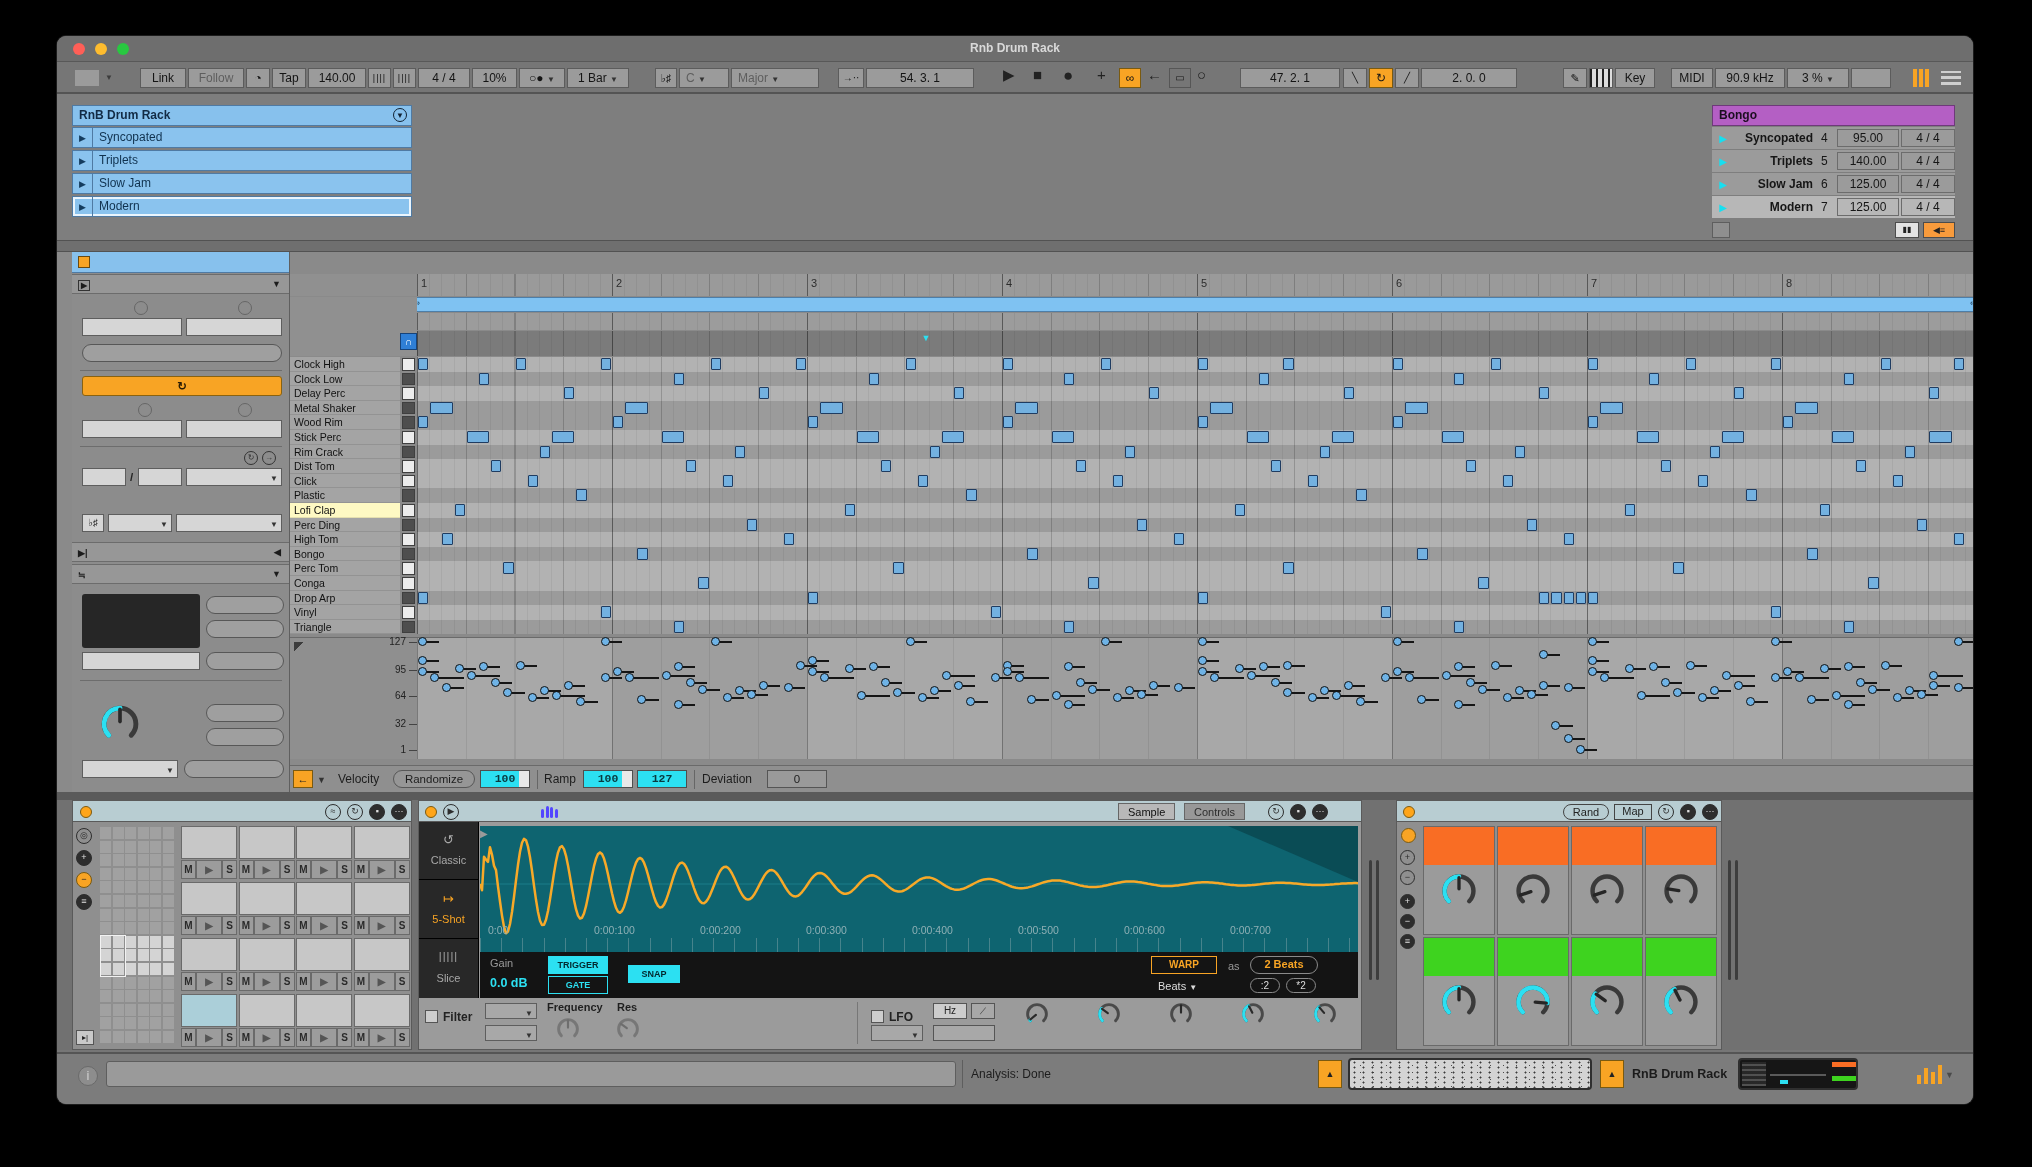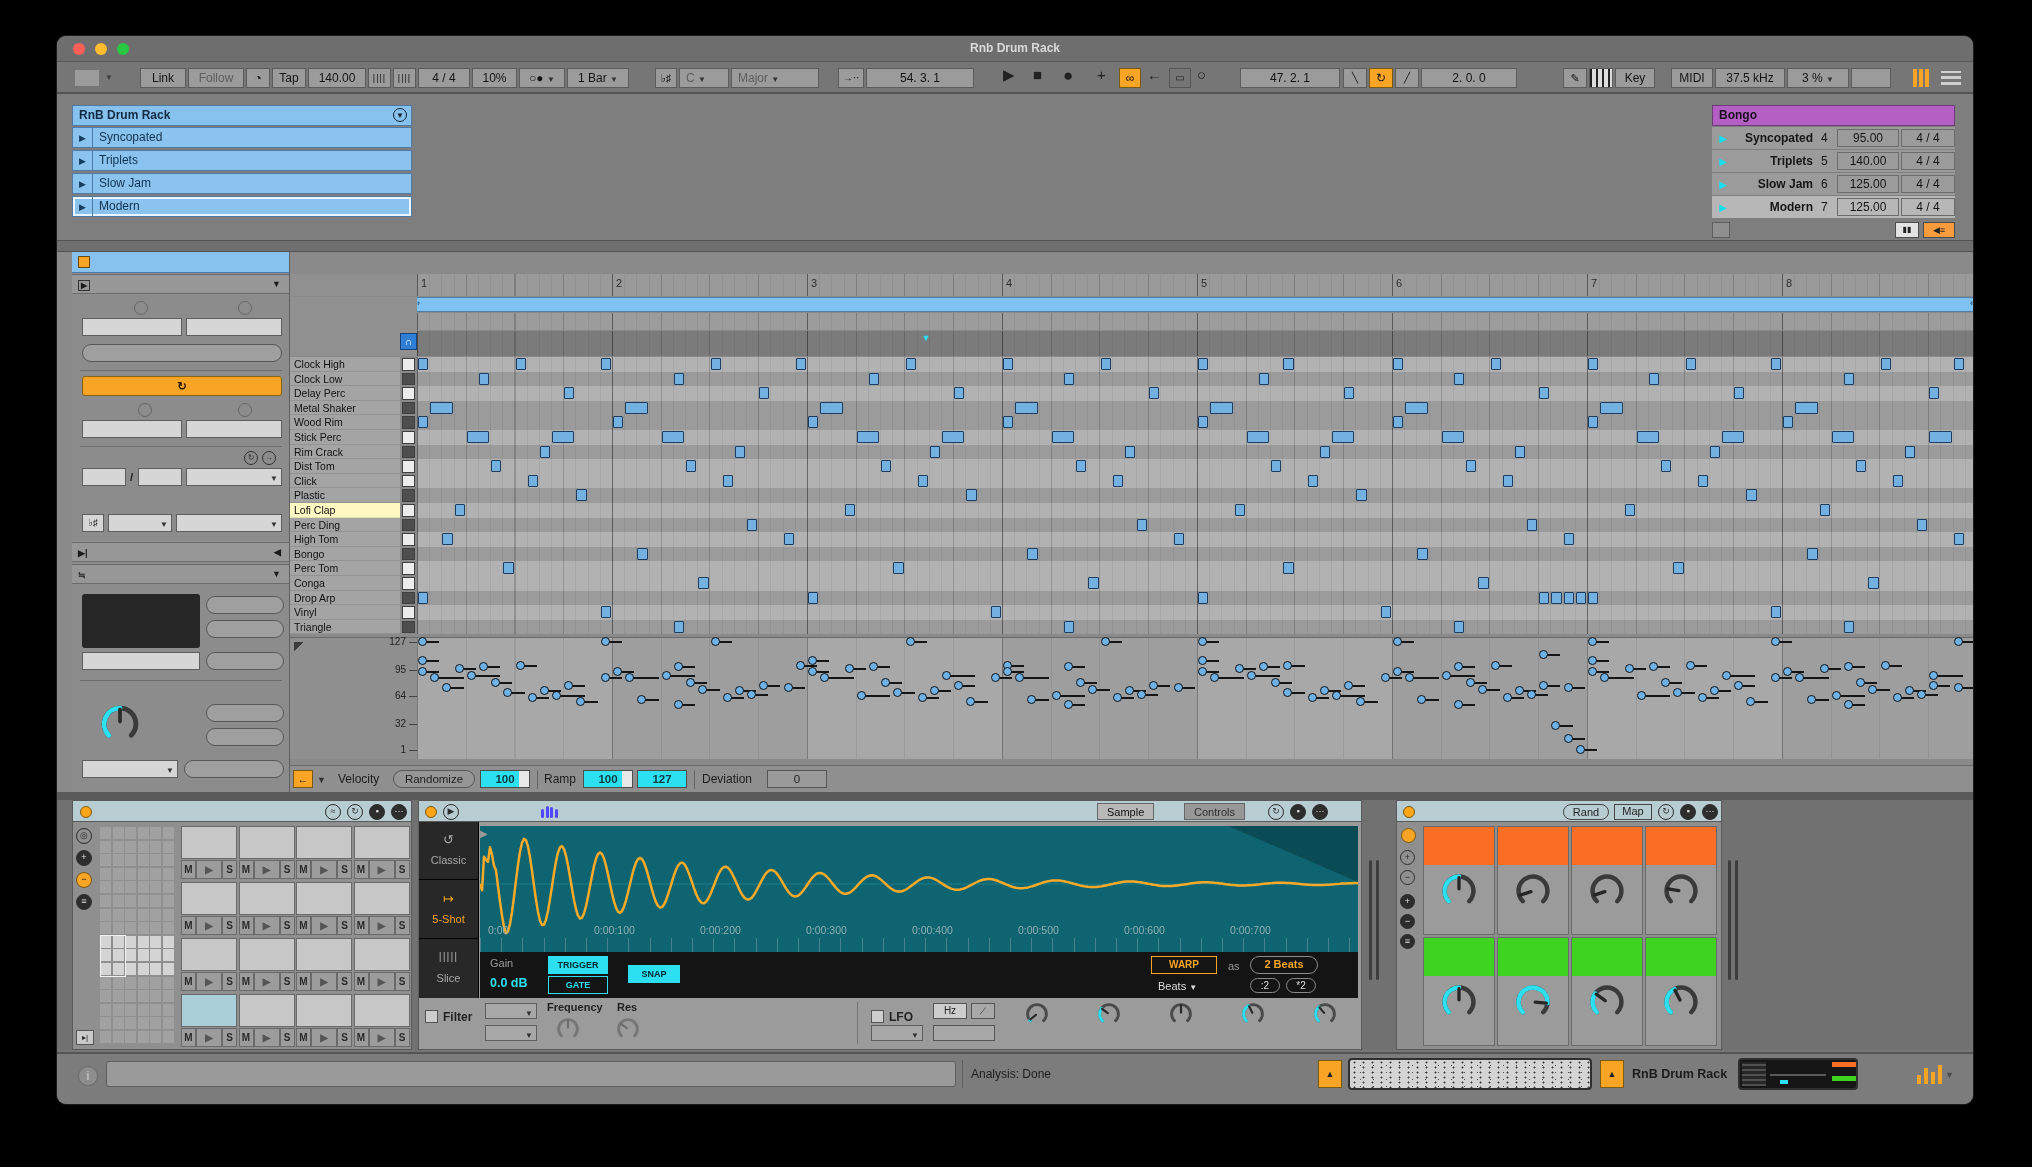--- a/index.html
+++ b/index.html
@@ -33,21 +33,21 @@
   .tab{position:absolute;top:2px;height:17px;line-height:16px;padding:0 9px;background:#989898;border:1px solid #666;font-size:11px;color:#2e2e2e;}
   .tab.on{background:#b8b8b8;color:#111;}
   .rowname{position:absolute;left:0;width:110px;font-size:10.5px;color:#111;padding-left:4px;overflow:hidden;white-space:nowrap;border-bottom:1px solid rgba(0,0,0,.10);}
   .gridbg{background-image:
     repeating-linear-gradient(90deg,rgba(0,0,0,.30) 0 1px,transparent 1px 195px),
     repeating-linear-gradient(90deg,rgba(0,0,0,.13) 0 1px,transparent 1px 48.75px),
     repeating-linear-gradient(90deg,rgba(0,0,0,.06) 0 1px,transparent 1px 12.1875px);}
   .note{position:absolute;height:12px;background:#73b1e0;border:1px solid #1f3c61;border-radius:1px;}
   .lolli{position:absolute;width:9px;height:9px;border-radius:50%;background:#6fb3e6;border:1.5px solid #101010;}
   .ltail{position:absolute;height:2px;background:#151515;}
-  .cyanfield{position:absolute;height:18px;border:1px solid #4e4e4e;background:linear-gradient(90deg,#2ce0f2 0 80%,#e8e8e8 80%);font-size:11.5px;font-weight:bold;color:#083a40;text-align:center;line-height:16px;}
+  .cyanfield{position:absolute;height:18px;border:1px solid #4e4e4e;background:linear-gradient(90deg,#2ce0f2 0 80%,#e8e8e8 80%);font-size:11.5px;font-weight:bold;color:#083a40;text-align:center;line-height:16px;font-family:Liberation Mono, monospace;}
   
   #devices{position:absolute;left:0;top:764px;width:100%;height:250px;background:#717171;}
   .devtitle{position:absolute;top:0;height:22px;background:#b8cdd2;border:1px solid #5a5a5a;font-size:12px;color:#161616;}
   .led{position:absolute;top:5px;width:12px;height:12px;border-radius:50%;background:#ffa519;border:1px solid #7c5a10;}
   .cic{position:absolute;top:3px;width:16px;height:16px;border-radius:50%;border:1.5px solid #2d2d2d;color:#2d2d2d;font-size:9px;line-height:13px;text-align:center;}
   .cic.fill{background:#2d2d2d;color:#e2e2e2;}
   .devbody{position:absolute;top:22px;background:#8f8f8f;border:1px solid #5a5a5a;border-top:none;}
   .padname{height:33px;background:#c7c7c7;border:1px solid #6a6a6a;font-size:10.5px;font-weight:bold;color:#1f1f1f;display:flex;align-items:center;justify-content:center;text-align:center;line-height:11px;padding:0 2px;}
   .mps{display:flex;height:19px;margin-top:1px;}
   .mps div{background:#9c9c9c;border:1px solid #6a6a6a;font-size:10px;font-weight:bold;color:#2a2a2a;text-align:center;line-height:17px;}
@@ -103,21 +103,21 @@
       <div class="glyph" style="left:1140px;">○</div>
       <div class="tb" style="left:1183px;width:100px;">47. 2. 1</div>
       <div class="tb" style="left:1286px;width:24px;font-size:10px;">╲</div>
       <div class="tb" style="left:1312px;width:24px;background:#f8a424;border-color:#7a5a10;font-size:12px;">↻</div>
       <div class="tb" style="left:1338px;width:24px;font-size:10px;">╱</div>
       <div class="tb" style="left:1364px;width:96px;">2. 0. 0</div>
       <div class="tb" style="left:1506px;width:24px;font-size:11px;">✎</div>
       <div class="tb" style="left:1532px;width:24px;background:repeating-linear-gradient(90deg,#222 0 2px,#ddd 2px 6px);"></div>
       <div class="tb" style="left:1558px;width:40px;">Key</div>
       <div class="tb" style="left:1614px;width:42px;">MIDI</div>
-      <div class="tb" style="left:1658px;width:70px;">37.5 kHz</div>
+      <div class="tb" style="left:1658px;width:70px;">90.9 kHz</div>
       <div class="tb" style="left:1730px;width:62px;">3 % <span class="ddv">▼</span></div>
       <div class="tb" style="left:1794px;width:40px;background:#9b9b9b;"></div>
       <div class="abs" style="left:1856px;top:7px;display:flex;gap:2px;">
         <span style="width:4px;height:18px;background:#f8a424;"></span>
         <span style="width:4px;height:18px;background:#f8a424;"></span>
         <span style="width:4px;height:18px;background:#f8a424;"></span>
       </div>
       <div class="abs" style="left:1884px;top:9px;width:20px;height:14px;background:repeating-linear-gradient(0deg,#cfcfcf 0 3px,#767676 3px 6px);"></div>
     </div>
 
@@ -997,21 +997,21 @@
       <div class="devtitle" style="left:361px;width:944px;">
     <span class="led" style="left:6px;"></span>
     <span class="cic" style="left:24px;">▶</span>
     <span class="abs" style="left:48px;top:4px;font-weight:bold;"></span>
     <span class="abs" style="left:122px;top:5px;display:flex;gap:1.5px;align-items:flex-end;">
       <i style="width:3px;height:9px;background:#5246ff;border-radius:2px;"></i>
           <i style="width:3px;height:12px;background:#5246ff;border-radius:2px;"></i>
           <i style="width:3px;height:11px;background:#5246ff;border-radius:2px;"></i>
           <i style="width:3px;height:9px;background:#5246ff;border-radius:2px;"></i>
         </span>
-    <div class="tab on" style="left:678px;top:2px;">Sample</div>
+    <div class="tab on" style="left:699px;top:2px;">Sample</div>
     <div class="tab" style="left:765px;top:2px;">Controls</div>
     <span class="cic" style="left:849px;">↻</span>
     <span class="cic fill" style="left:871px;">▪</span>
     <span class="cic fill" style="left:893px;">···</span>
       </div>
       <div class="devbody" style="left:361px;width:944px;height:228px;background:#9b9b9b;">
         <div class="abs" style="left:0;top:0;width:60px;height:176px;background:#282828;border-right:1px solid #000;">
       <div class="abs" style="left:0;top:0;width:100%;height:58px;border-bottom:1px solid #000;">
             <span class="stab" style="top:10px;font-size:13px;">↺</span>
             <span class="stab" style="top:32px;">Classic</span>

